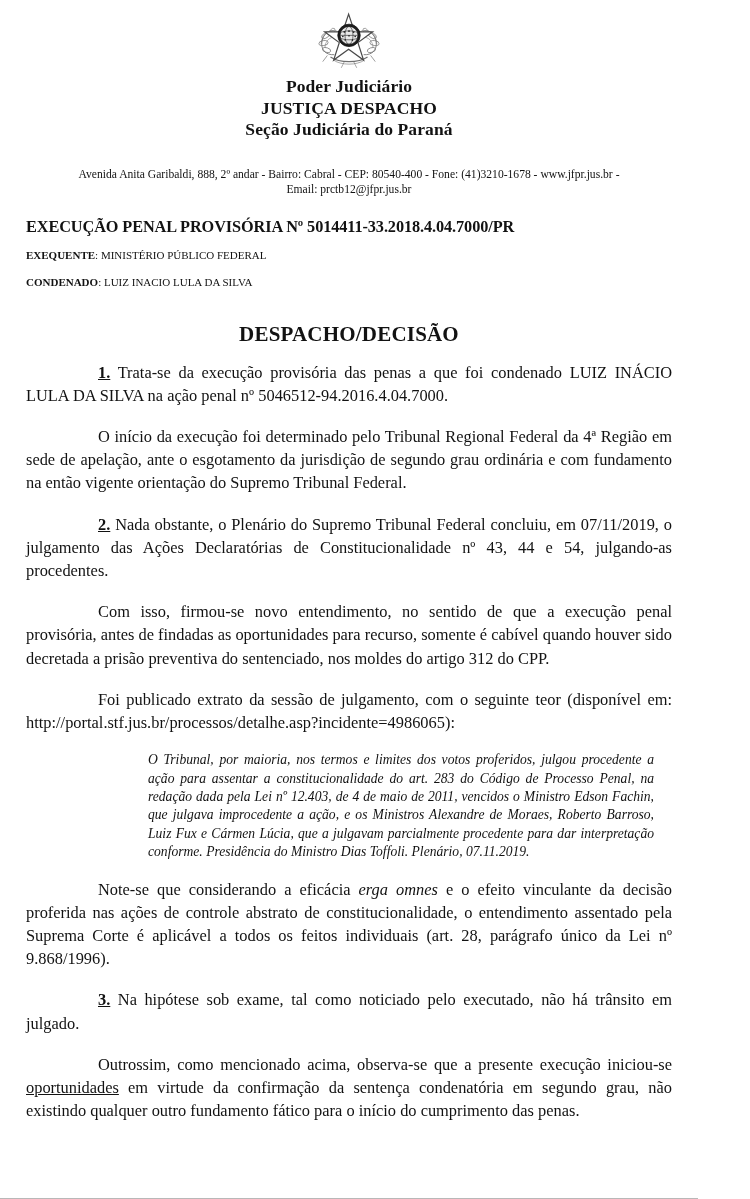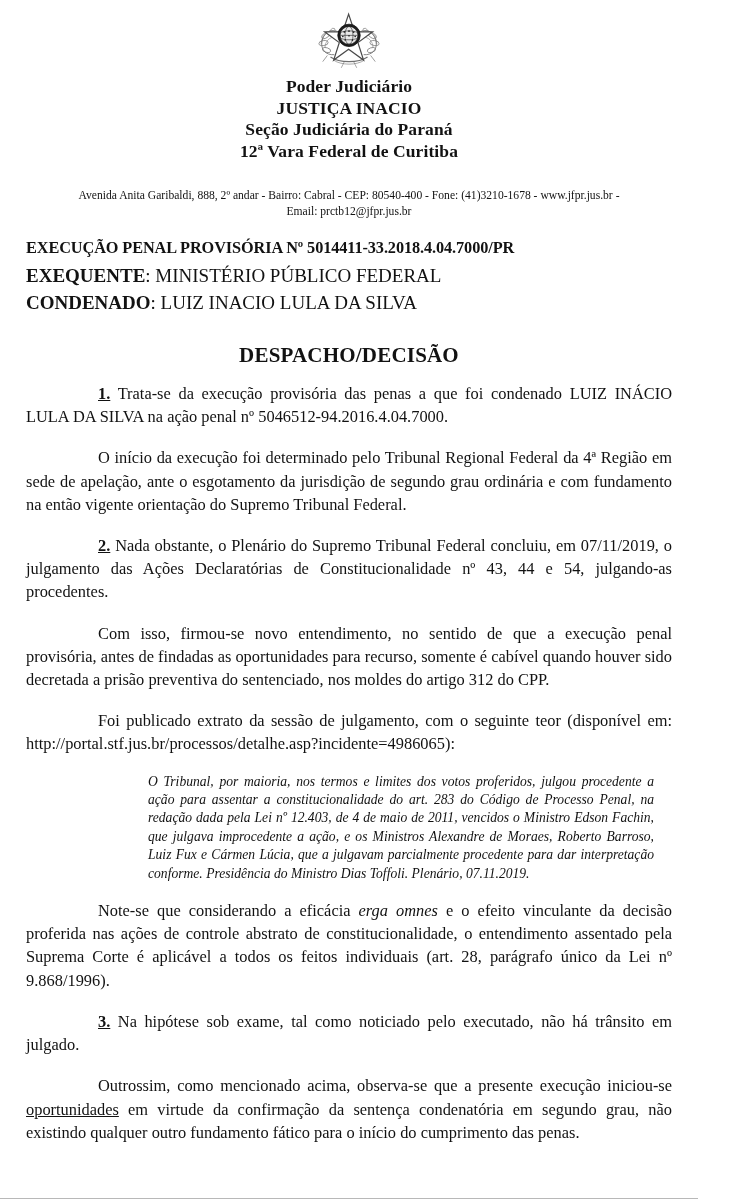--- a/index.html
+++ b/index.html
@@ -66,21 +66,21 @@
   
   .case-number {
     margin-top: 19px;
     font-weight: bold;
     font-size: 16.3px;
     line-height: 20px;
     letter-spacing: -0.1px;
   }
   .party-line {
     margin-top: 9px;
-    font-size: 19px;
+    font-size: 11px;
     line-height: 18px;
   }
   .party-line:first-of-type { margin-top: 11px; }
   .party-label { font-weight: bold; }
 
   
   .decision-title {
     text-align: center;
     font-weight: bold;
     font-size: 21px;
@@ -173,23 +173,22 @@
         <circle cx="50" cy="38.6" r="1.05"></circle>
         <circle cx="58" cy="39.4" r="1.05"></circle>
         <circle cx="45" cy="44" r="1.05"></circle>
         <circle cx="54.5" cy="44.2" r="1.05"></circle>
       </g>
     </svg>
   </div>
 
   <div class="org-block">
     <div class="org-line">Poder Judiciário</div>
-    <div class="org-line">JUSTIÇA INACIO</div>
+    <div class="org-line">JUSTIÇA DESPACHO</div>
     <div class="org-line">Seção Judiciária do Paraná</div>
-    <div class="org-line">12ª Vara Federal de Curitiba</div>
   </div>
 
   <div class="address-block">
     <span>Avenida Anita Garibaldi, 888, 2º andar - Bairro: Cabral - CEP: 80540-400 - Fone: (41)3210-1678 - www.jfpr.jus.br -</span>
     <br>
     <span>Email: prctb12@jfpr.jus.br</span>
   </div>
 
   <div class="case-number">EXECUÇÃO PENAL PROVISÓRIA Nº 5014411-33.2018.4.04.7000/PR</div>
 

